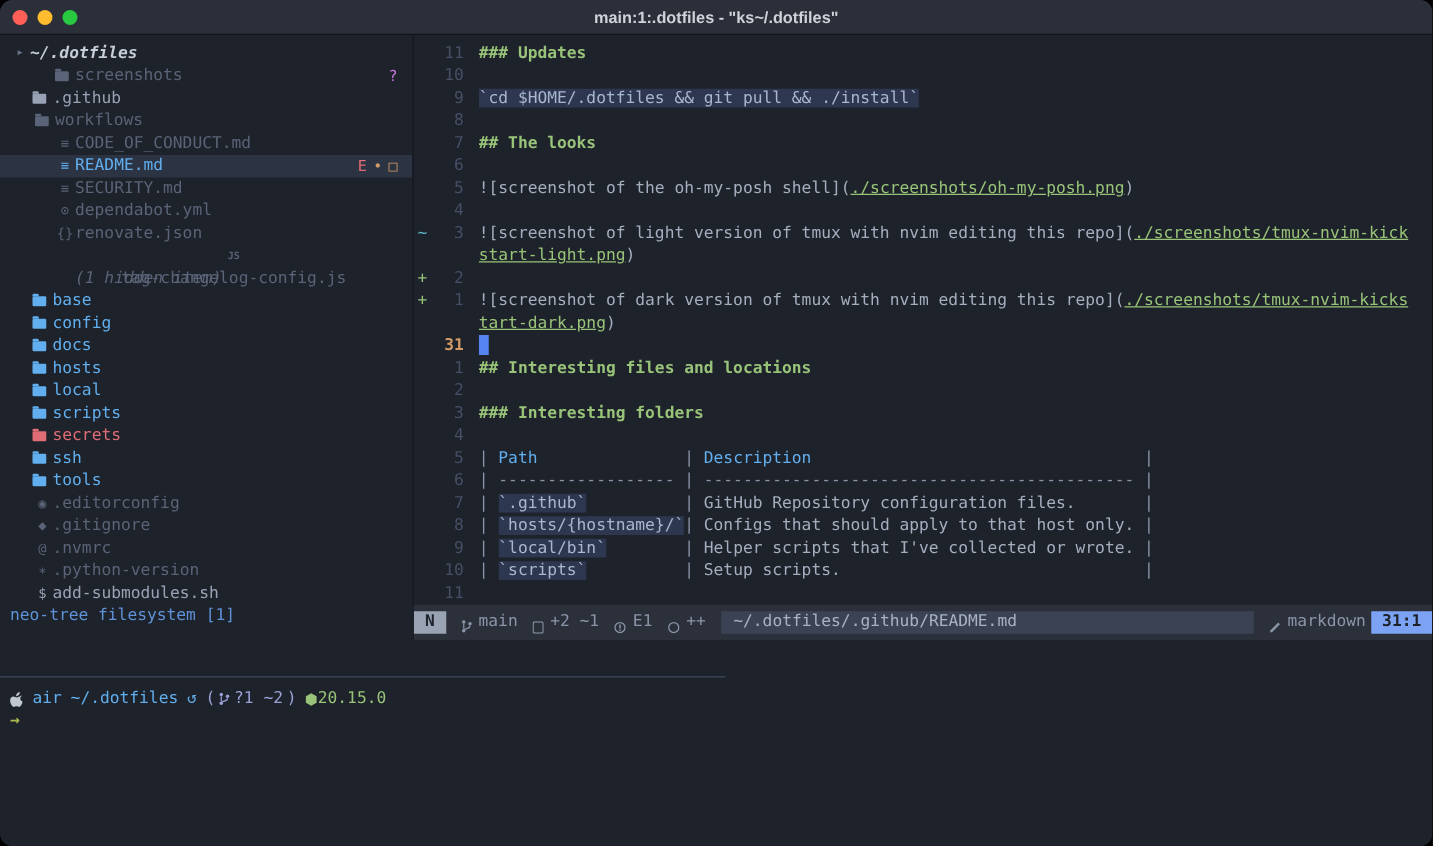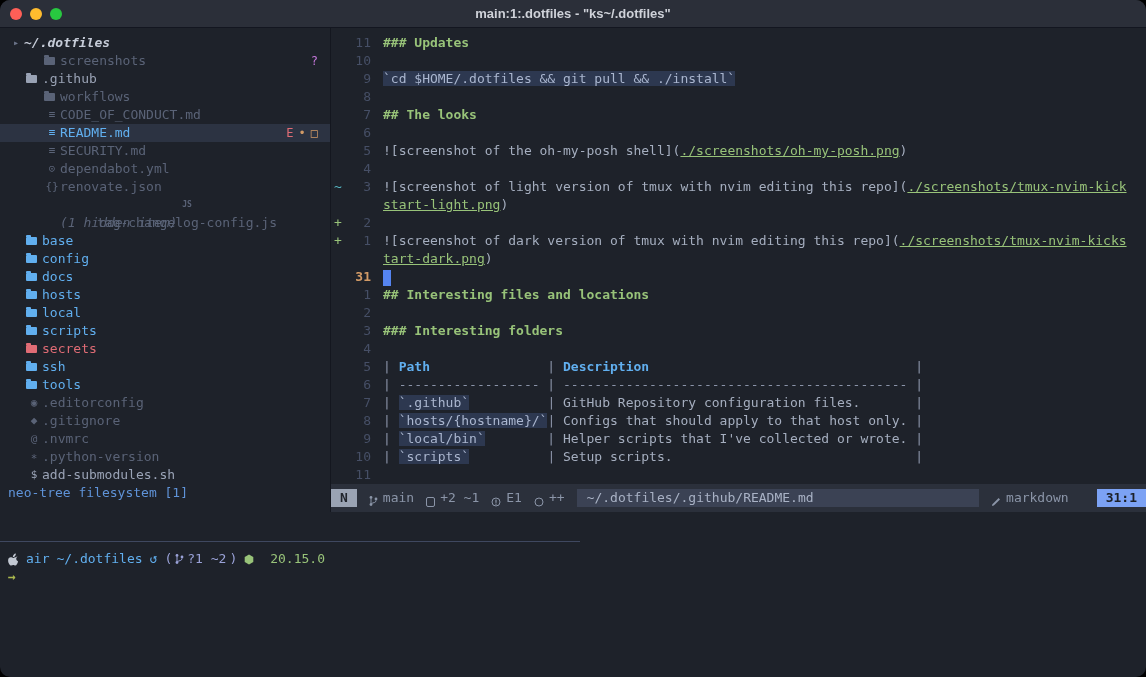--- a/index.html
+++ b/index.html
@@ -40,38 +40,38 @@
   .ed-sign{width:14px;flex:none;text-align:center;color:#8b95a8}
   .ed-sign.add{color:#98c379}.ed-sign.chg{color:#56b6c2}
   .ed-num{width:26px;flex:none;text-align:right;color:#464f66;margin-right:12px}
   .ed-num.cur{color:var(--orange,#d19a66);font-weight:700}
   .ed-text{flex:1;overflow:hidden;white-space:pre}
   .tk-h{color:var(--green,#98c379);font-weight:700}
   .tk-code{background:#2d3850;color:#aab6cf}
   .tk-l{color:var(--green,#98c379);text-decoration:underline}
   .tk-t{color:var(--fg,#a5aebf)}
   .tk-p{color:#8a93a8}
-  .tk-th{color:var(--blue,#61afef);font-weight:700}
+  .tk-th{color:var(--blue,#61afef);font-weight:400}
   .tk-cursor{background:#5584f0;color:transparent;display:inline-block;width:8px;height:16px;vertical-align:middle}
   
   .statusbar{display:flex;height:28px;line-height:18px}
   .neotree-status{width:330px;flex:none;padding-left:8px;color:#5f93d8}
   .statusline{flex:1;background:#2b303b;display:flex;align-items:center;border-left:1px solid #14171f;overflow:hidden}
   .sl-mode{background:#9aa3b3;color:#21252d;font-weight:700;padding:0 9px;flex:none}
   .sl-seg{display:inline-flex;align-items:flex-end;gap:5px;color:#8b95a8;margin-left:12px;flex:none}
   .sl-file{flex:1;background:#3b4254;color:#a9b2c5;margin-left:12px;padding:0 10px;white-space:nowrap;overflow:hidden}
-  .sl-pos{background:#7ca2f4;color:#1c2027;font-weight:700;padding:0 9px;margin-left:28px;flex:none}
+  .sl-pos{background:#7ca2f4;color:#1c2027;font-weight:700;padding:0 9px;margin-left:4px;flex:none}
   .sl-icon{flex:none;display:inline-flex}
   
   .pane-divider{width:580px;border-top:1px solid #3f4860;margin-top:29px}
   .shell{padding:8px 0 0 8px}
   .shell-line{height:18px;line-height:18px;display:flex;align-items:center;gap:7px;white-space:pre}
   .sh-host,.sh-path,.sh-sync{color:var(--blue,#61afef)}
   .sh-git{color:#9aa2d8;display:inline-flex;align-items:center;gap:3px}
-  .sh-node{color:var(--green,#98c379);display:inline-flex;align-items:center;gap:16px}
+  .sh-node{color:var(--green,#98c379);display:inline-flex;align-items:center;gap:0}
   .sh-arrow{color:#aab84e;font-weight:700}
   .apple{color:#c2c8d2;display:inline-flex}
   
   .tmux-bar{position:absolute;left:0;right:0;bottom:14px;height:18px;line-height:18px;display:flex;padding:0 10px}
   .tmux-left{color:var(--blue,#61afef)}
   .tmux-right{margin-left:auto;display:flex;gap:16px}
   .tmux-host{color:#9aa3b5}
   .tmux-badge{color:var(--blue,#61afef);font-weight:700}
 </style>
 </head>
@@ -87,21 +87,21 @@
     </div>
     <div class="title">main:1:.dotfiles - "ks~/.dotfiles"</div>
   </div>
 
   <div class="main">
     <div class="sidebar">
       <div id="tree">
           <div class="tree-row c-root" style="padding-left: 8px;"><span class="tree-glyph chev">▸</span><span class="tree-label">~/.dotfiles</span></div>
           <div class="tree-row c-dim" style="padding-left: 44px;"><span class="icon-folder"></span><span class="tree-label">screenshots</span><span class="tree-right"><span class="mark m-purple">?</span></span></div>
           <div class="tree-row c-bright" style="padding-left: 26px;"><span class="icon-folder"></span><span class="tree-label">.github</span></div>
-          <div class="tree-row c-dim" style="padding-left: 44px;"><span class="icon-folder"></span><span class="tree-label">workflows</span></div>
+          <div class="tree-row c-dim" style="padding-left: 28px;"><span class="icon-folder"></span><span class="tree-label">workflows</span></div>
           <div class="tree-row c-dim" style="padding-left: 44px;"><span class="tree-glyph g-md">≡</span><span class="tree-label">CODE_OF_CONDUCT.md</span></div>
           <div class="tree-row c-bluef selected" style="padding-left: 44px;"><span class="tree-glyph g-md">≡</span><span class="tree-label">README.md</span><span class="tree-right"><span class="mark m-red">E</span><span class="mark m-orange">•</span><span class="mark m-orange">□</span></span></div>
           <div class="tree-row c-dim" style="padding-left: 44px;"><span class="tree-glyph g-md">≡</span><span class="tree-label">SECURITY.md</span></div>
           <div class="tree-row c-dim" style="padding-left: 44px;"><span class="tree-glyph g-yml">⊙</span><span class="tree-label">dependabot.yml</span></div>
           <div class="tree-row c-dim" style="padding-left: 44px;"><span class="tree-glyph g-json">{}</span><span class="tree-label">renovate.json</span></div>
           <div class="tree-row c-dim" style="padding-left: 44px; flex-direction: column;"><span class="tree-glyph g-js">JS</span><span class="tree-label">tag-changelog-config.js</span></div>
           <div class="tree-row c-note" style="padding-left: 44px;"><span class="tree-glyph"> </span><span class="tree-label">(1 hidden item)</span></div>
           <div class="tree-row c-bluef" style="padding-left: 26px;"><span class="icon-folder"></span><span class="tree-label">base</span></div>
           <div class="tree-row c-bluef" style="padding-left: 26px;"><span class="icon-folder"></span><span class="tree-label">config</span></div>
           <div class="tree-row c-bluef" style="padding-left: 26px;"><span class="icon-folder"></span><span class="tree-label">docs</span></div>

